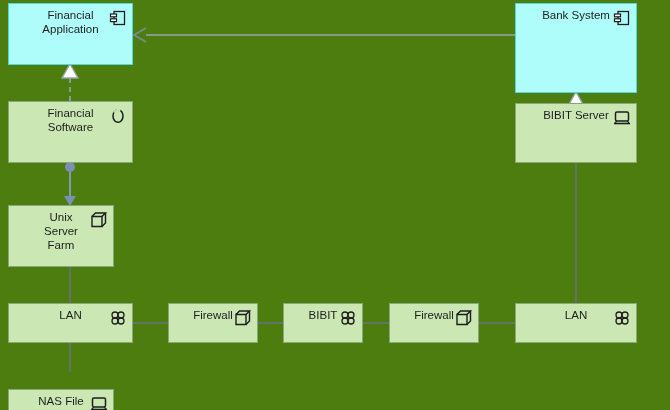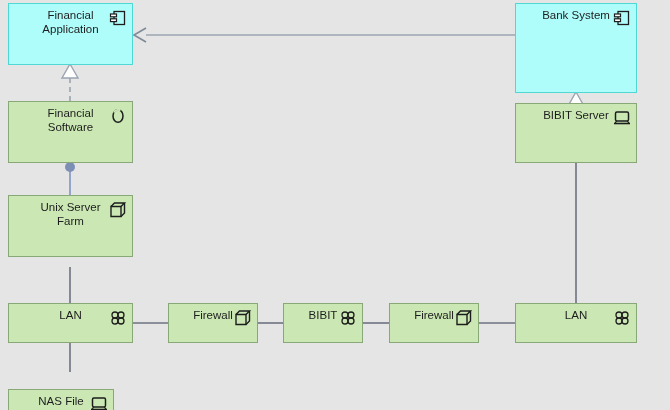--- a/index.html
+++ b/index.html
@@ -4,21 +4,21 @@
 <style>
   html, body {
     margin: 0;
     padding: 0;
     background: #ffffff;
   }
   #diagram-canvas {
     position: relative;
     width: 670px;
     height: 410px;
-    background: #e5e5e5;
+    background: #4d7c0f;
     font-family: "Liberation Sans", sans-serif;
     overflow: hidden;
   }
   .node {
     position: absolute;
     box-sizing: border-box;
     border: 1px solid #7f9a7f;
     display: block;
   }
   .node.app {
@@ -139,21 +139,21 @@
 
   <div class="node infra" style="left:515px; top:103px; width:122px; height:60px;padding-left:19px;">
     <div class="node-label">BIBIT Server</div>
     <svg class="node-icon" viewBox="0 0 18 18">
       <rect x="2.5" y="3" width="13" height="9" rx="1.4" fill="none" stroke="#1d1d1d" stroke-width="1.5"></rect>
       <path d="M1,14.5 L17,14.5" stroke="#1d1d1d" stroke-width="1.6"></path>
       <path d="M3.5,12 L2,14.5 M14.5,12 L16,14.5" stroke="#1d1d1d" stroke-width="1.3"></path>
     </svg>
   </div>
 
-  <div class="node infra" style="left:8px; top:195px; width:125px; height:62px;">
+  <div class="node infra" style="left:8px; top:205px; width:106px; height:62px;">
     <div class="node-label">Unix Server
 Farm</div>
     <svg class="node-icon" viewBox="0 0 18 18">
       <path d="M2,5.5 L12,5.5 L12,15.5 L2,15.5 z" fill="none" stroke="#1d1d1d" stroke-width="1.4"></path>
       <path d="M2,5.5 L5.5,2 L15.5,2 L12,5.5" fill="none" stroke="#1d1d1d" stroke-width="1.4"></path>
       <path d="M12,15.5 L15.5,12 L15.5,2" fill="none" stroke="#1d1d1d" stroke-width="1.4"></path>
     </svg>
   </div>
 
   <div class="node infra" style="left:8px; top:303px; width:125px; height:40px;">

